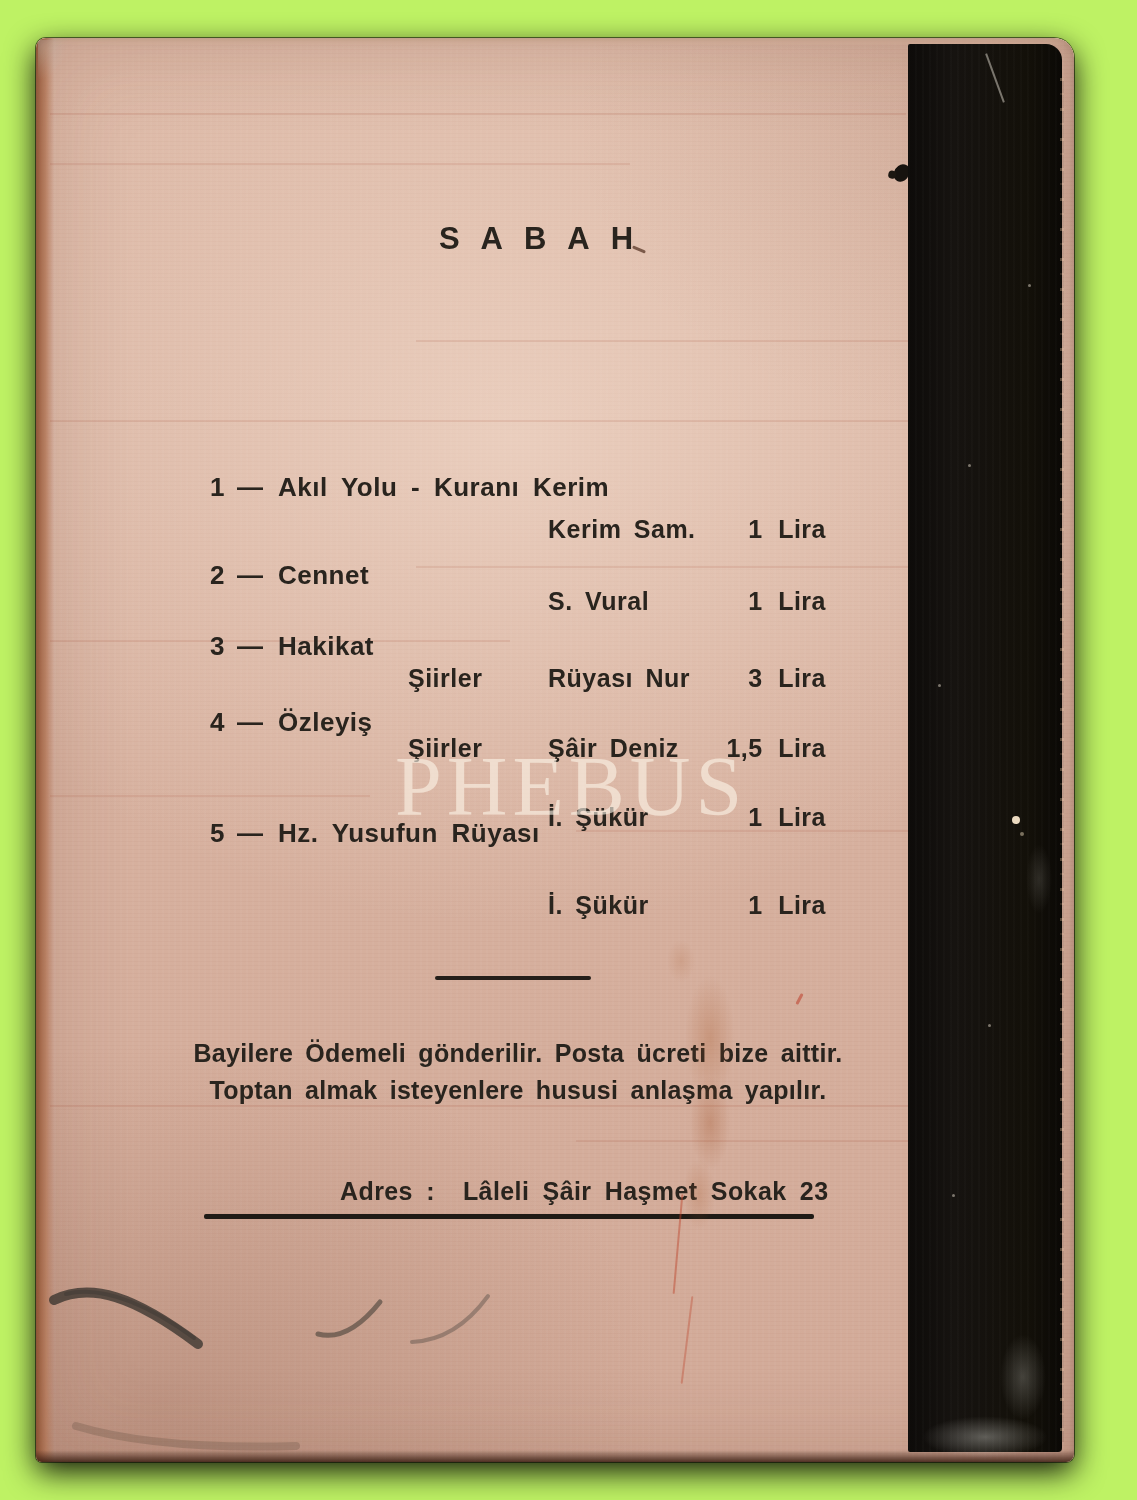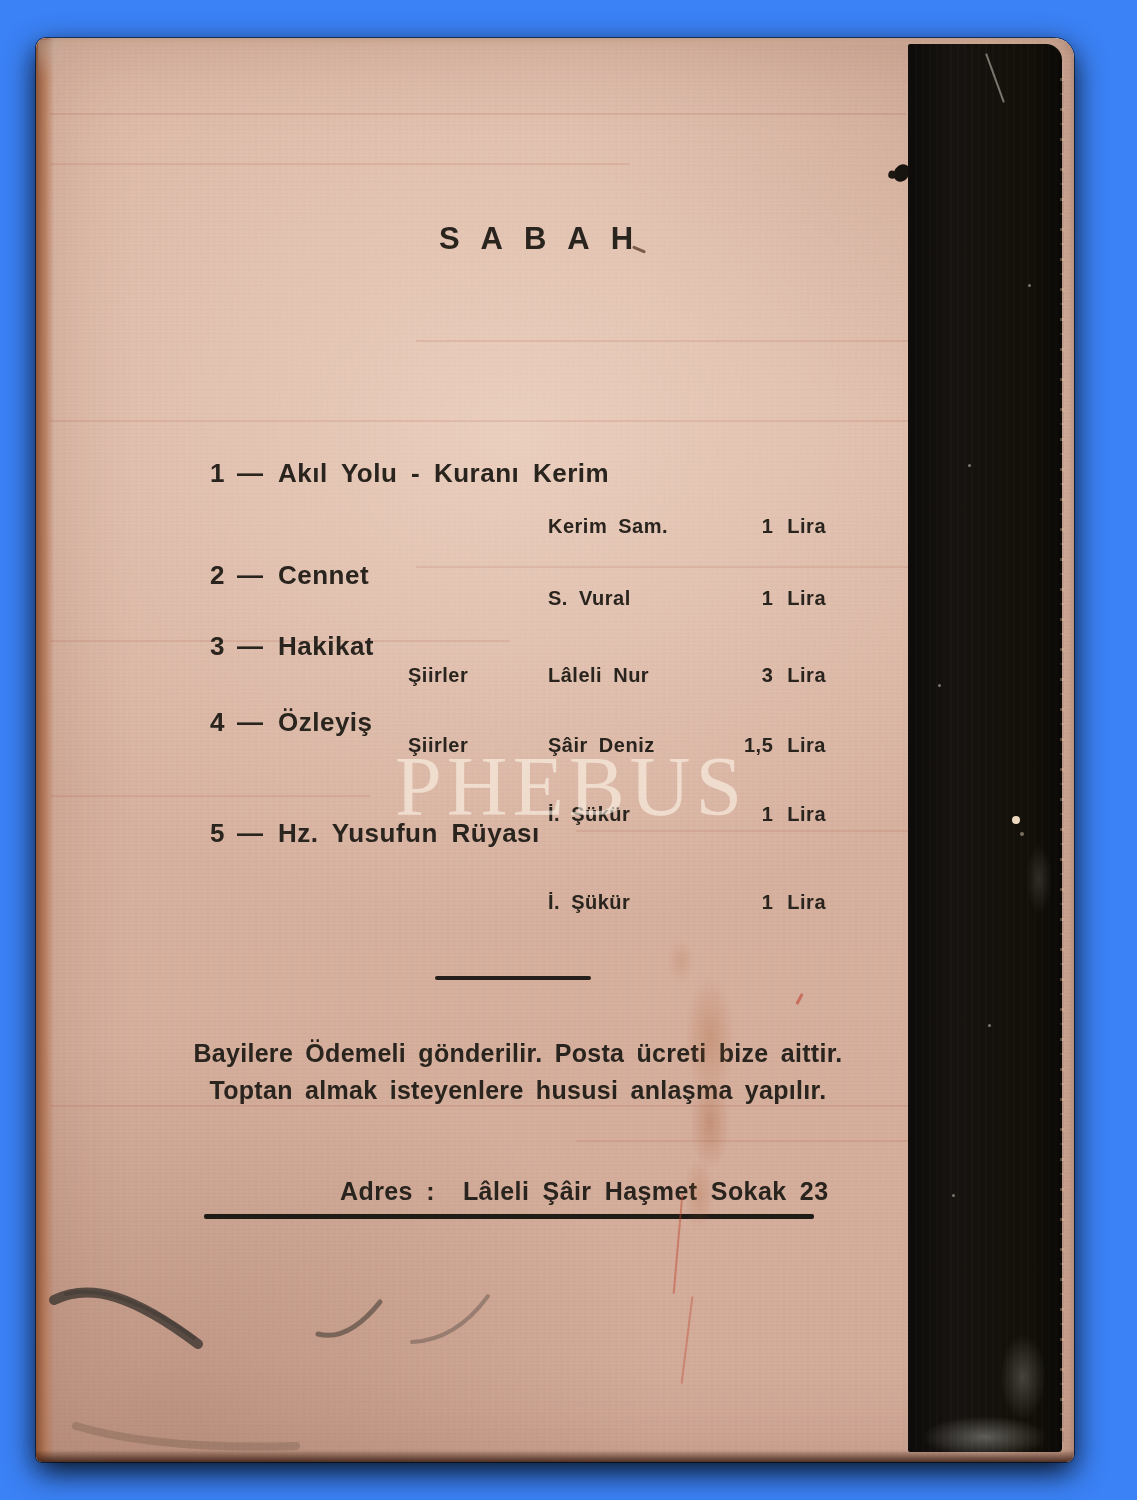--- a/index.html
+++ b/index.html
@@ -1,18 +1,18 @@
 <!DOCTYPE html>
 <html><head>
 <meta charset="utf-8">
 <style>
   html,body{margin:0;padding:0;background:#060606;}
   body{width:1137px;height:1500px;position:relative;overflow:hidden;
        font-family:"Liberation Sans",sans-serif;}
-  .scan{position:absolute;inset:0;background:#3b82f6;}
+  .scan{position:absolute;inset:0;background:#bef264;}
 
   
   .book{position:absolute;left:36px;top:38px;width:1038px;height:1424px;
         background:linear-gradient(#dcb8a6,#d3ab99);
         border-radius:10px 20px 8px 6px;
         box-shadow:0 0 0 1px rgba(0,0,0,.55), 0 10px 30px rgba(0,0,0,.9);}
   .paper{position:absolute;inset:0;border-radius:inherit;overflow:hidden;
         background:
           radial-gradient(ellipse 880px 680px at 46% 28%, rgba(255,238,224,.45), rgba(255,238,224,0) 72%),
           radial-gradient(ellipse 720px 520px at 12% 96%, rgba(110,62,44,.20), transparent 70%),
@@ -40,21 +40,21 @@
   .ink{color:#29241e;font-weight:bold;}
   .header{position:absolute;left:150px;top:183px;width:700px;text-align:center;}
   .header .l1{font-size:31px;letter-spacing:21px;text-indent:21px;}
   .header .l2{margin-top:27px;font-size:31px;letter-spacing:15px;text-indent:15px;}
 
   .rowline{position:absolute;left:174px;font-size:26px;white-space:nowrap;
            letter-spacing:.5px;word-spacing:6px;}
   .rowline .num{display:inline-block;width:20px;}
   .rowline .sep{display:inline-block;width:40px;text-align:center;letter-spacing:0;}
   .rowline .btitle{margin-left:8px;}
-  .detail{position:absolute;left:174px;width:616px;height:32px;font-size:20px;}
+  .detail{position:absolute;left:174px;width:616px;height:32px;font-size:25px;}
   .detail .genre{position:absolute;left:156px;letter-spacing:.5px;margin-left:42px;}
   .detail .author{position:absolute;left:338px;letter-spacing:.5px;word-spacing:5px;}
   .detail .price{position:absolute;right:0;letter-spacing:.5px;word-spacing:8px;}
 
   .divider{position:absolute;left:399px;top:938px;width:156px;height:4px;
            background:#241f1a;border-radius:2px;}
 
   .notice{position:absolute;left:120px;top:997px;width:724px;text-align:center;
           font-size:25px;line-height:37px;word-spacing:5px;letter-spacing:.3px;}
 
@@ -142,21 +142,21 @@
       <div class="scanline" style="left:14px;top:757px;width:320px"></div>
       <div class="scanline" style="left:540px;top:792px;width:332px"></div>
       <div class="scanline" style="left:14px;top:1067px;width:858px"></div>
       <div class="scanline" style="left:540px;top:1102px;width:332px"></div>
 
       <div class="header ink">
         <div class="l1">SABAH</div>
       </div>
       <div class="fly-speck"></div>
 
-      <div class="rowline ink" style="top:420px">
+      <div class="rowline ink" style="top:434px">
         <span class="num">1</span><span class="sep">—</span><span class="btitle">Akıl Yolu - Kuranı Kerim</span>
       </div>
       <div class="detail ink" style="top:477px">
         <span class="genre"></span>
         <span class="author">Kerim Sam.</span>
         <span class="price">1 Lira</span>
       </div>
 
       <div class="rowline ink" style="top:522px">
         <span class="num">2</span><span class="sep">—</span><span class="btitle">Cennet</span>
@@ -165,21 +165,21 @@
         <span class="genre"></span>
         <span class="author">S. Vural</span>
         <span class="price">1 Lira</span>
       </div>
 
       <div class="rowline ink" style="top:593px">
         <span class="num">3</span><span class="sep">—</span><span class="btitle">Hakikat</span>
       </div>
       <div class="detail ink" style="top:626px">
         <span class="genre">Şiirler</span>
-        <span class="author">Lâleli Nur</span>
+        <span class="author">Rüyası Nur</span>
         <span class="price">3 Lira</span>
       </div>
 
       <div class="rowline ink" style="top:669px">
         <span class="num">4</span><span class="sep">—</span><span class="btitle">Özleyiş</span>
       </div>
       <div class="detail ink" style="top:696px">
         <span class="genre">Şiirler</span>
         <span class="author">Şâir Deniz</span>
         <span class="price">1,5 Lira</span>

